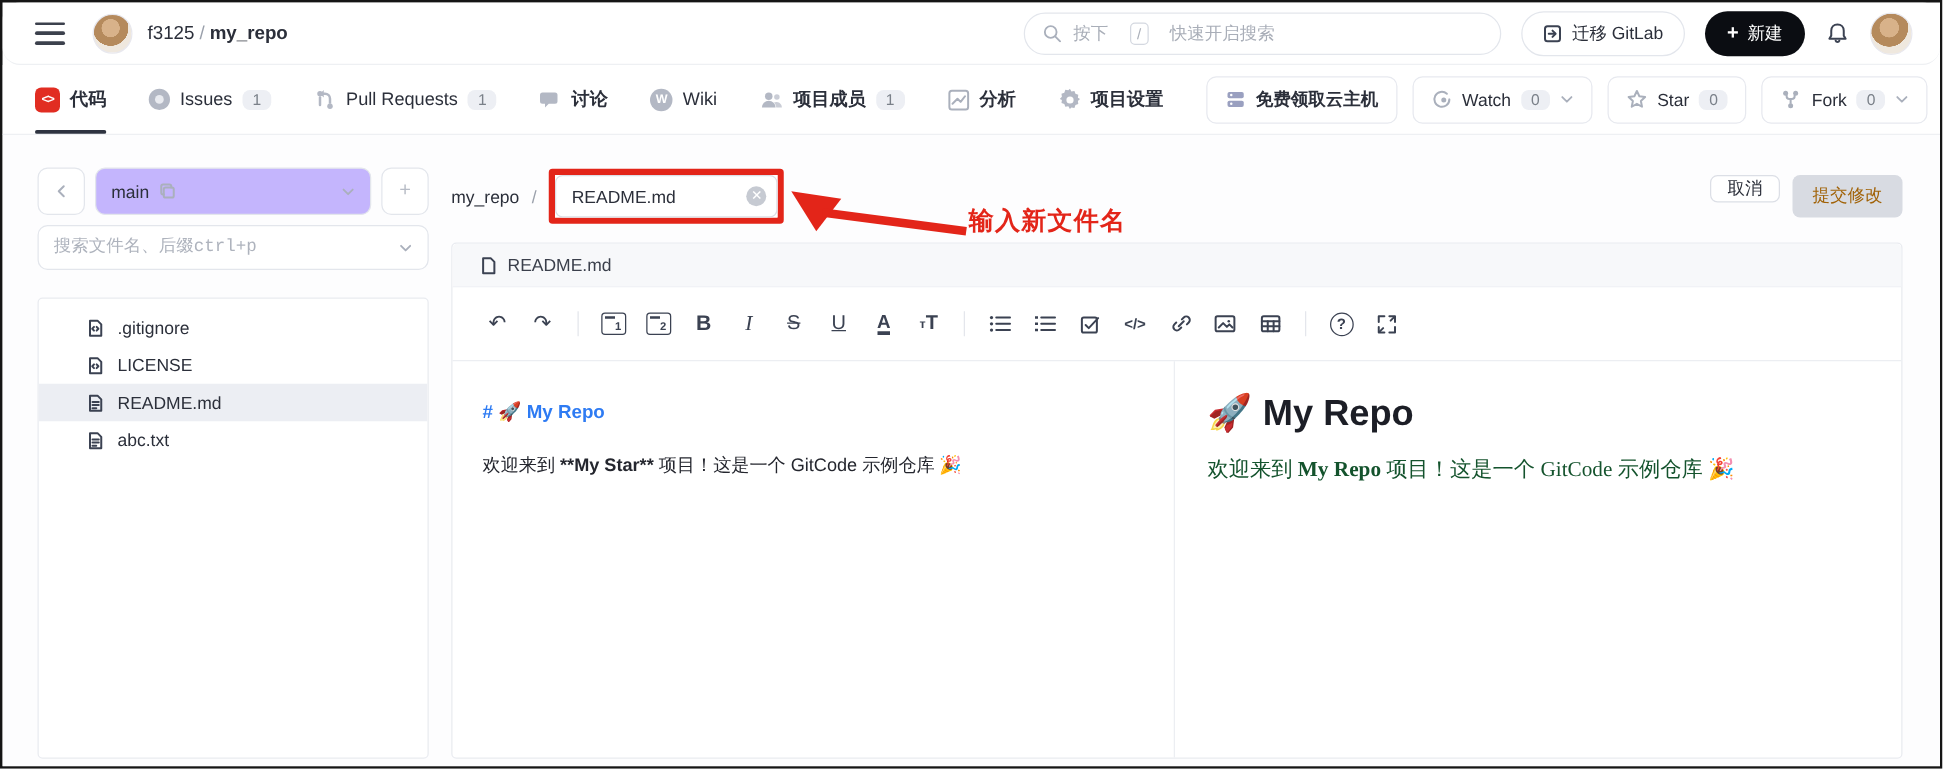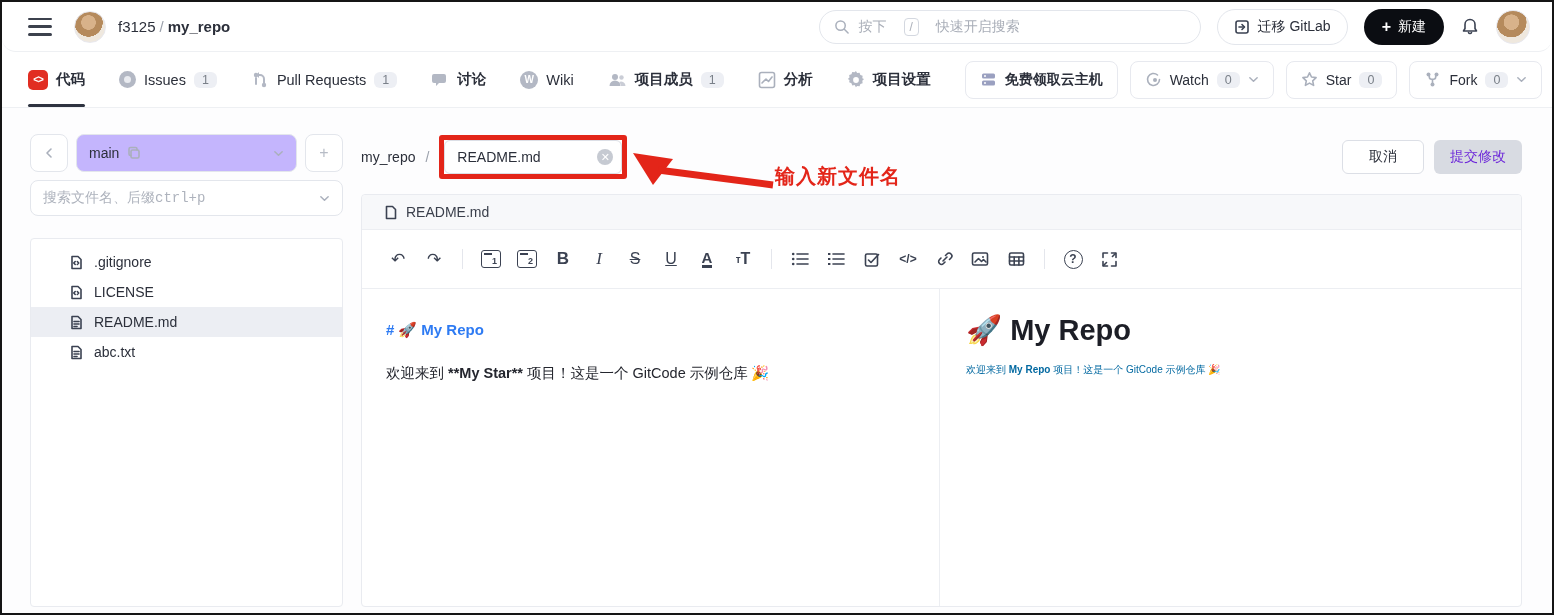--- a/index.html
+++ b/index.html
@@ -62,22 +62,22 @@
   
   .main { flex:1; margin-left:18px; display:flex; flex-direction:column; position:relative; min-width:0; }
   .bc-row { height:46px; display:flex; align-items:center; position:relative; }
   .bc-repo { font-size:14px; color:#2b2f3a; }
   .bc-sep { color:#9aa0ab; margin:0 10px; font-size:14px; }
   .redbox { border:5px solid #e32519; border-radius:3px; padding:0; display:flex; }
   .fn-wrap { position:relative; display:flex; align-items:center; background:#fff; }
   .fn-input { width:178px; height:34px; border:1px solid #dcdfe6; border-radius:6px; padding:0 30px 0 12px; font-size:14px; color:#2b2f3a; outline:none; font-family:inherit; }
   .fn-clear { position:absolute; right:9px; width:16px; height:16px; border-radius:50%; background:#c6cad2; color:#fff; font-size:11px; line-height:16px; text-align:center; cursor:pointer; }
   .bc-actions { margin-left:auto; display:flex; gap:10px; }
-  .btn-cancel { height:34px; padding:0 26px; border:1px solid #dcdfe6; border-radius:6px; background:#fff; color:#2b2f3a; font-size:14px; cursor:pointer; }
-  .btn-submit { height:34px; padding:0 16px; border:none; border-radius:6px; background:#d8dbe2; color:#6d28d9; font-size:14px; cursor:not-allowed; }
+  .btn-cancel { height:22px; padding:0 13px; border:1px solid #dcdfe6; border-radius:6px; background:#fff; color:#2b2f3a; font-size:14px; cursor:pointer; }
+  .btn-submit { height:34px; padding:0 16px; border:none; border-radius:6px; background:#d8dbe2; color:#a16207; font-size:14px; cursor:not-allowed; }
   .anno-svg { position:absolute; left:0; top:0; width:560px; height:70px; pointer-events:none; z-index:5; }
   .anno-text { position:absolute; left:414px; top:29px; color:#e32519; font-size:20px; font-weight:700; z-index:5; white-space:nowrap; letter-spacing:1px; }
 
   .editor-box { margin-top:14px; flex:1; border:1px solid #e9ebf0; border-radius:4px; background:#fff; display:flex; flex-direction:column; min-height:0; }
   .etab-bar { height:35px; background:#f7f8fa; border-bottom:1px solid #eceef2; display:flex; align-items:center; padding:0 22px; gap:8px; border-radius:4px 4px 0 0; }
   .etab-bar .label { font-size:14px; color:#3a3f4b; }
   .toolbar { height:59px; border-bottom:1px solid #eceef2; display:flex; align-items:center; padding:0 20px; gap:4px; }
   .tbtn { width:32px; height:32px; display:flex; align-items:center; justify-content:center; color:#3b4252; cursor:pointer; border-radius:5px; font-size:17px; }
   .tb-sep { width:1px; height:20px; background:#e4e6ec; margin:0 8px; }
   .g-bold { font-weight:800; font-size:17px; }
@@ -92,21 +92,21 @@
   .hbox::before { content:""; position:absolute; top:2px; left:2px; right:8px; height:1.6px; background:#3b4252; }
   .g-help { width:19px; height:19px; border:1.6px solid #3b4252; border-radius:50%; font-size:12px; font-weight:700; display:flex; align-items:center; justify-content:center; }
 
   .panes { flex:1; display:flex; min-height:0; }
   .pane-editor { flex:1; border-right:1px solid #eceef2; padding:28px 24px; font-size:14.5px; line-height:1.7; }
   .src-h { color:#2e7bf3; font-weight:700; font-size:15px; }
   .src-p { margin-top:18px; color:#24262e; }
   .src-p b { font-weight:700; }
   .pane-preview { flex:1; padding:24px 26px; }
   .pv-h1 { font-size:29px; font-weight:800; color:#1c1e26; }
-  .pv-p { margin-top:16px; font-size:10px; color:#0369a1; }
+  .pv-p { margin-top:16px; font-size:17px; color:#14532d;font-family:Liberation Serif, serif; }
   .pv-p b { font-weight:700; }
 
   svg.gray { stroke:#aab0bc; fill:none; stroke-width:1.6; stroke-linecap:round; stroke-linejoin:round; }
   svg.dark { stroke:#3b4252; fill:none; stroke-width:1.6; stroke-linecap:round; stroke-linejoin:round; }
   svg.fgray { fill:#b3b8c4; stroke:none; }
 </style>
 </head>
 <body>
 
 <div class="frame">

